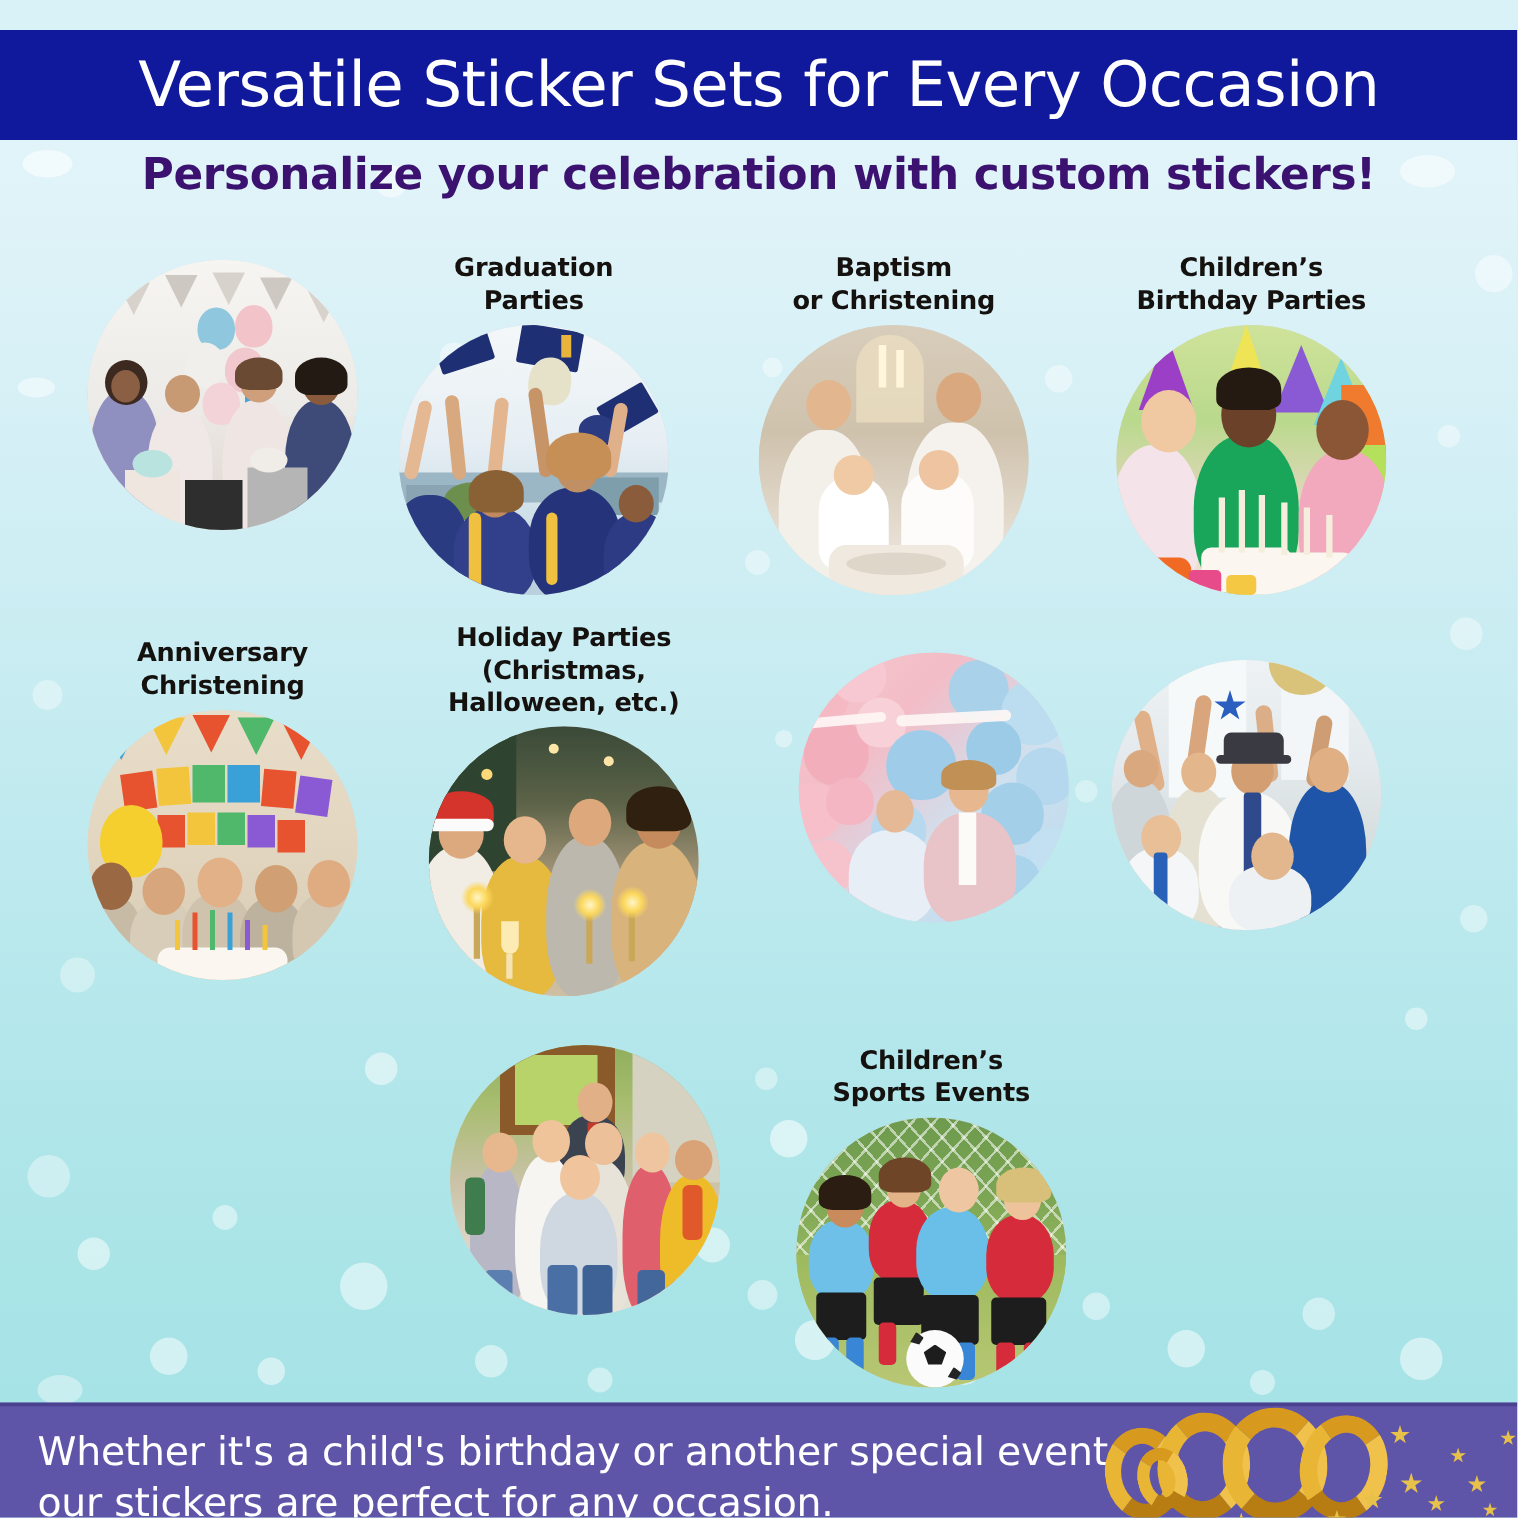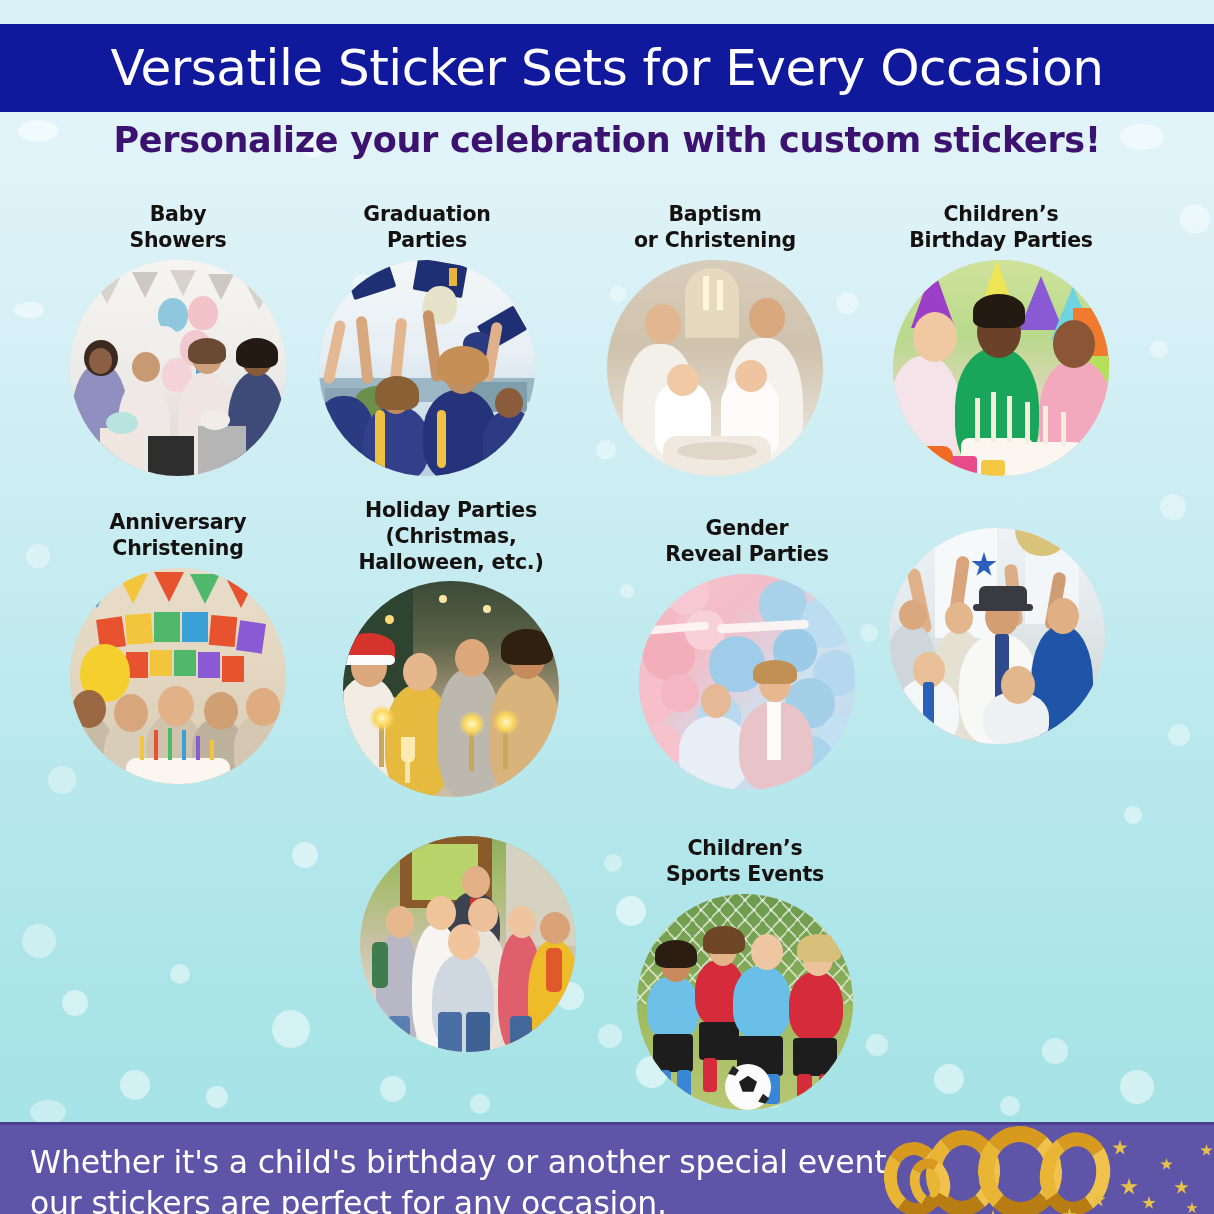--- a/index.html
+++ b/index.html
@@ -196,22 +196,20 @@
 
   <div class="header">
     <div class="header-title">Versatile Sticker Sets for Every Occasion</div>
   </div>
 
   <div class="subtitle">Personalize your celebration with custom stickers!</div>
 
   <div class="grid">
 
     <div class="cell" style="left:53px; top:178px;">
-      <div class="cell-label" style="white-space:pre-line;">Baby
-Showers</div>
       <div class="photo">
         <div class="layer bs-bg"></div>
         <div class="layer bs-wall"></div>
 
         <div class="layer flag" style="left:24px;  top:18px;  border-top:26px solid #d7d2cb;"></div>
         <div class="layer flag" style="left:62px;  top:12px;  border-top:26px solid #cdc8c1;"></div>
         <div class="layer flag" style="left:100px; top:10px;  border-top:26px solid #d7d2cb;"></div>
         <div class="layer flag" style="left:138px; top:14px;  border-top:26px solid #cdc8c1;"></div>
         <div class="layer flag" style="left:176px; top:24px;  border-top:26px solid #d7d2cb;"></div>
 
@@ -428,22 +426,20 @@
         <div class="layer" style="left:116px; top:130px; width:26px; height:26px; background:radial-gradient(circle,#fff6c8 0%,#fbd75b 40%,rgba(251,215,91,0) 72%); border-radius:50%;"></div>
         <div class="layer" style="left:160px; top:144px; width:5px; height:44px; background:#caa85a;"></div>
         <div class="layer" style="left:150px; top:128px; width:26px; height:26px; background:radial-gradient(circle,#fff6c8 0%,#fbd75b 40%,rgba(251,215,91,0) 72%); border-radius:50%;"></div>
 
         <div class="layer" style="left:58px;  top:156px; width:14px; height:26px; background:rgba(255,244,200,.85); border-radius:0 0 7px 7px;"></div>
         <div class="layer" style="left:62px;  top:182px; width:5px; height:20px; background:rgba(255,255,255,.6);"></div>
       </div>
     </div>
 
     <div class="cell" style="left:622px; top:492px;">
-      <div class="cell-label" style="white-space:pre-line;">Gender
-Reveal Parties</div>
       <div class="photo">
         <div class="layer gn-bg"></div>
 
         <div class="layer balloon" style="left:-10px; top:10px;  width:50px; height:50px; background:#f5b9c4;"></div>
         <div class="layer balloon" style="left:26px;  top:-4px;  width:44px; height:44px; background:#f7c8d1;"></div>
         <div class="layer balloon" style="left:4px;   top:54px;  width:52px; height:52px; background:#f3aebb;"></div>
         <div class="layer balloon" style="left:46px;  top:36px;  width:40px; height:40px; background:#f8d0d7;"></div>
         <div class="layer balloon" style="left:-12px; top:104px; width:46px; height:46px; background:#f6bfc9;"></div>
         <div class="layer balloon" style="left:22px;  top:100px; width:38px; height:38px; background:#f3b6c2;"></div>
         <div class="layer balloon" style="left:0px;   top:150px; width:44px; height:44px; background:#f6c3cd;"></div>

